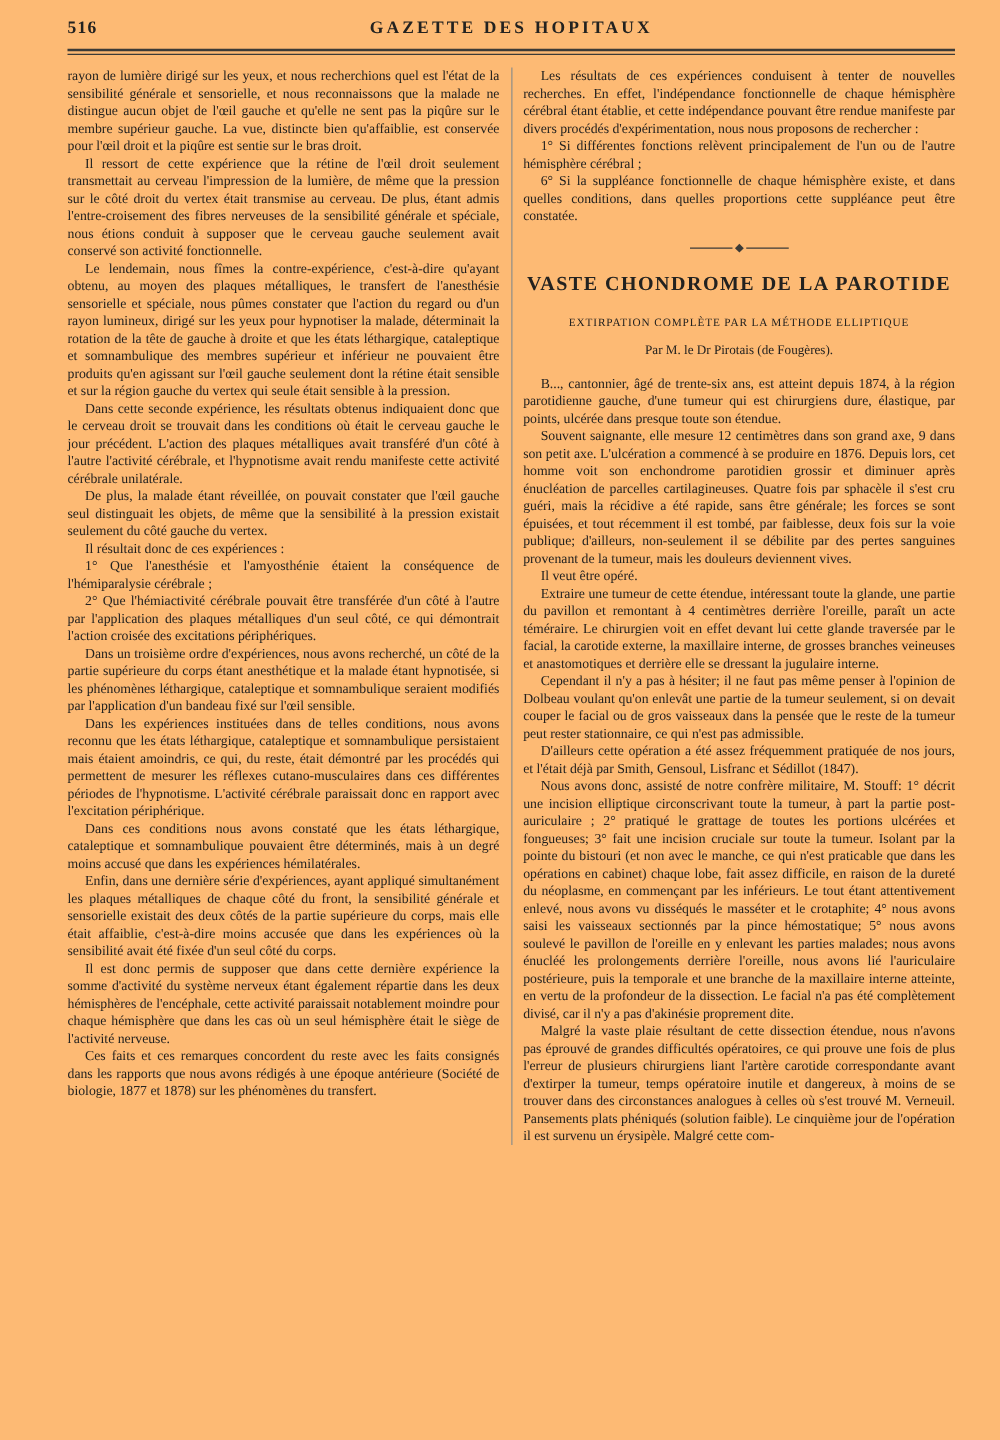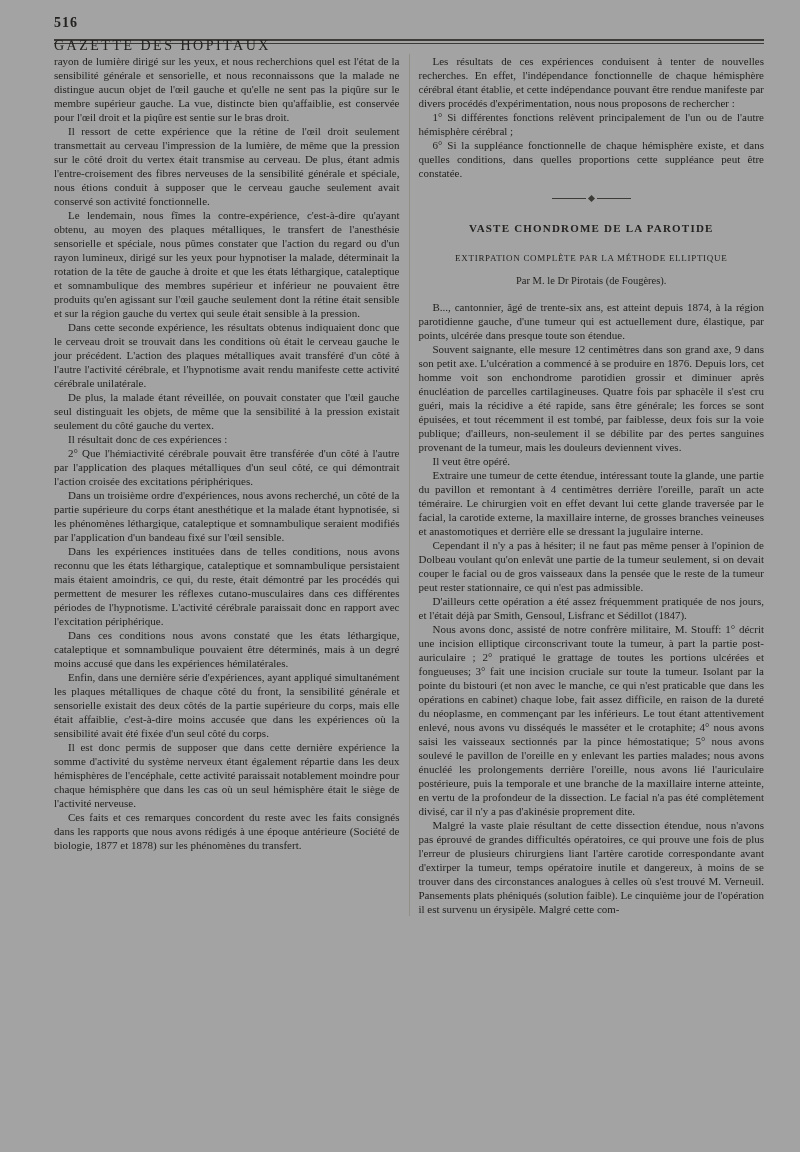--- a/index.html
+++ b/index.html
@@ -1,31 +1,31 @@
 <!DOCTYPE html>
 <html lang="fr"><head>
 <meta charset="utf-8">
 <style>
   * { box-sizing: border-box; }
   html, body { margin: 0; padding: 0; background: #d8d6d0; }
   .page {
     width: 800px; height: 1152px; margin: 0 auto; overflow: hidden;
-    background: #a3a3a3;
+    background: #fdba74;
     color: #232220;
     font-family: "Liberation Serif", "DejaVu Serif", serif;
     padding: 12px 36px 18px 54px;
   }
   .masthead { position: relative; height: 24px; margin-bottom: 3px; }
   .page-num {
     position: absolute; left: 0; top: 3px;
     font-size: 14px; font-weight: bold; letter-spacing: 1px;
   }
   .journal-title {
-    position: absolute; left: 0; right: 0; top: 3px; text-align: left;
-    font-size: 14px; font-weight: normal; letter-spacing: 2.5px; margin-top: 23px;
+    position: absolute; left: 0; right: 0; top: 3px; text-align: center;
+    font-size: 14px; font-weight: bold; letter-spacing: 2.5px;
   }
   .double-rule {
     height: 5px; margin-bottom: 10px;
     border-top: 2px solid #3c3b37; border-bottom: 1px solid #3c3b37;
   }
   .columns { display: flex; align-items: stretch; justify-content: flex-end; }
   .col {
     flex: 1 1 0; min-width: 0;
     font-size: 11px; line-height: 14px; text-align: justify;
     hyphens: auto; -webkit-hyphens: auto;
@@ -37,21 +37,21 @@
     display: flex; align-items: center; justify-content: center;
     margin: 16px 0 20px;
   }
   .sep-line { width: 34px; height: 1px; background: #3c3b37; }
   .sep-diamond {
     width: 5px; height: 5px; background: #3c3b37;
     transform: rotate(45deg); margin: 0 3px;
   }
   .article-title {
     margin: 0 0 10px; text-align: center;
-    font-size: 11px; font-weight: bold; letter-spacing: 1.2px;
+    font-size: 16px; font-weight: bold; letter-spacing: 1.2px;
   }
   .article-subtitle {
     margin: 16px 0 9px; text-align: center;
     font-size: 9px; letter-spacing: 0.7px;
   }
   .article-byline {
     margin: 0 0 12px; text-align: center;
     font-size: 10.5px;
   }
 </style>
@@ -69,20 +69,21 @@
 
   <div class="columns">
 
     <div class="col col-left">
         <p class="para">rayon de lumière dirigé sur les yeux, et nous recherchions quel est l'état de la sensibilité générale et sensorielle, et nous reconnaissons que la malade ne distingue aucun objet de l'œil gauche et qu'elle ne sent pas la piqûre sur le membre supérieur gauche. La vue, distincte bien qu'affaiblie, est conservée pour l'œil droit et la piqûre est sentie sur le bras droit.</p>
         <p class="para">Il ressort de cette expérience que la rétine de l'œil droit seulement transmettait au cerveau l'impression de la lumière, de même que la pression sur le côté droit du vertex était transmise au cerveau. De plus, étant admis l'entre-croisement des fibres nerveuses de la sensibilité générale et spéciale, nous étions conduit à supposer que le cerveau gauche seulement avait conservé son activité fonctionnelle.</p>
         <p class="para">Le lendemain, nous fîmes la contre-expérience, c'est-à-dire qu'ayant obtenu, au moyen des plaques métalliques, le transfert de l'anesthésie sensorielle et spéciale, nous pûmes constater que l'action du regard ou d'un rayon lumineux, dirigé sur les yeux pour hypnotiser la malade, déterminait la rotation de la tête de gauche à droite et que les états léthargique, cataleptique et somnambulique des membres supérieur et inférieur ne pouvaient être produits qu'en agissant sur l'œil gauche seulement dont la rétine était sensible et sur la région gauche du vertex qui seule était sensible à la pression.</p>
         <p class="para">Dans cette seconde expérience, les résultats obtenus indiquaient donc que le cerveau droit se trouvait dans les conditions où était le cerveau gauche le jour précédent. L'action des plaques métalliques avait transféré d'un côté à l'autre l'activité cérébrale, et l'hypnotisme avait rendu manifeste cette activité cérébrale unilatérale.</p>
         <p class="para">De plus, la malade étant réveillée, on pouvait constater que l'œil gauche seul distinguait les objets, de même que la sensibilité à la pression existait seulement du côté gauche du vertex.</p>
         <p class="para">Il résultait donc de ces expériences :</p>
+        <p class="para">1° Que l'anesthésie et l'amyosthénie étaient la conséquence de l'hémiparalysie cérébrale ;</p>
         <p class="para">2° Que l'hémiactivité cérébrale pouvait être transférée d'un côté à l'autre par l'application des plaques métalliques d'un seul côté, ce qui démontrait l'action croisée des excitations périphériques.</p>
         <p class="para">Dans un troisième ordre d'expériences, nous avons recherché, un côté de la partie supérieure du corps étant anesthétique et la malade étant hypnotisée, si les phénomènes léthargique, cataleptique et somnambulique seraient modifiés par l'application d'un bandeau fixé sur l'œil sensible.</p>
         <p class="para">Dans les expériences instituées dans de telles conditions, nous avons reconnu que les états léthargique, cataleptique et somnambulique persistaient mais étaient amoindris, ce qui, du reste, était démontré par les procédés qui permettent de mesurer les réflexes cutano-musculaires dans ces différentes périodes de l'hypnotisme. L'activité cérébrale paraissait donc en rapport avec l'excitation périphérique.</p>
         <p class="para">Dans ces conditions nous avons constaté que les états léthargique, cataleptique et somnambulique pouvaient être déterminés, mais à un degré moins accusé que dans les expériences hémilatérales.</p>
         <p class="para">Enfin, dans une dernière série d'expériences, ayant appliqué simultanément les plaques métalliques de chaque côté du front, la sensibilité générale et sensorielle existait des deux côtés de la partie supérieure du corps, mais elle était affaiblie, c'est-à-dire moins accusée que dans les expériences où la sensibilité avait été fixée d'un seul côté du corps.</p>
         <p class="para">Il est donc permis de supposer que dans cette dernière expérience la somme d'activité du système nerveux étant également répartie dans les deux hémisphères de l'encéphale, cette activité paraissait notablement moindre pour chaque hémisphère que dans les cas où un seul hémisphère était le siège de l'activité nerveuse.</p>
         <p class="para">Ces faits et ces remarques concordent du reste avec les faits consignés dans les rapports que nous avons rédigés à une époque antérieure (Société de biologie, 1877 et 1878) sur les phénomènes du transfert.</p>
       </div>
 
     <div class="col-divider"></div>
@@ -101,21 +102,21 @@
         <span class="sep-line"></span>
       </div>
 
       <h2 class="article-title">VASTE CHONDROME DE LA PAROTIDE</h2>
 
       <div class="article-subtitle">EXTIRPATION COMPLÈTE PAR LA MÉTHODE ELLIPTIQUE</div>
 
       <div class="article-byline">Par M. le Dr Pirotais (de Fougères).</div>
 
       <div>
-          <p class="para">B..., cantonnier, âgé de trente-six ans, est atteint depuis 1874, à la région parotidienne gauche, d'une tumeur qui est actuellement dure, élastique, par points, ulcérée dans presque toute son étendue.</p>
+          <p class="para">B..., cantonnier, âgé de trente-six ans, est atteint depuis 1874, à la région parotidienne gauche, d'une tumeur qui est chirurgiens dure, élastique, par points, ulcérée dans presque toute son étendue.</p>
           <p class="para">Souvent saignante, elle mesure 12 centimètres dans son grand axe, 9 dans son petit axe. L'ulcération a commencé à se produire en 1876. Depuis lors, cet homme voit son enchondrome parotidien grossir et diminuer après énucléation de parcelles cartilagineuses. Quatre fois par sphacèle il s'est cru guéri, mais la récidive a été rapide, sans être générale; les forces se sont épuisées, et tout récemment il est tombé, par faiblesse, deux fois sur la voie publique; d'ailleurs, non-seulement il se débilite par des pertes sanguines provenant de la tumeur, mais les douleurs deviennent vives.</p>
           <p class="para">Il veut être opéré.</p>
           <p class="para">Extraire une tumeur de cette étendue, intéressant toute la glande, une partie du pavillon et remontant à 4 centimètres derrière l'oreille, paraît un acte téméraire. Le chirurgien voit en effet devant lui cette glande traversée par le facial, la carotide externe, la maxillaire interne, de grosses branches veineuses et anastomotiques et derrière elle se dressant la jugulaire interne.</p>
           <p class="para">Cependant il n'y a pas à hésiter; il ne faut pas même penser à l'opinion de Dolbeau voulant qu'on enlevât une partie de la tumeur seulement, si on devait couper le facial ou de gros vaisseaux dans la pensée que le reste de la tumeur peut rester stationnaire, ce qui n'est pas admissible.</p>
           <p class="para">D'ailleurs cette opération a été assez fréquemment pratiquée de nos jours, et l'était déjà par Smith, Gensoul, Lisfranc et Sédillot (1847).</p>
           <p class="para">Nous avons donc, assisté de notre confrère militaire, M. Stouff: 1° décrit une incision elliptique circonscrivant toute la tumeur, à part la partie post-auriculaire ; 2° pratiqué le grattage de toutes les portions ulcérées et fongueuses; 3° fait une incision cruciale sur toute la tumeur. Isolant par la pointe du bistouri (et non avec le manche, ce qui n'est praticable que dans les opérations en cabinet) chaque lobe, fait assez difficile, en raison de la dureté du néoplasme, en commençant par les inférieurs. Le tout étant attentivement enlevé, nous avons vu disséqués le masséter et le crotaphite; 4° nous avons saisi les vaisseaux sectionnés par la pince hémostatique; 5° nous avons soulevé le pavillon de l'oreille en y enlevant les parties malades; nous avons énucléé les prolongements derrière l'oreille, nous avons lié l'auriculaire postérieure, puis la temporale et une branche de la maxillaire interne atteinte, en vertu de la profondeur de la dissection. Le facial n'a pas été complètement divisé, car il n'y a pas d'akinésie proprement dite.</p>
           <p class="para">Malgré la vaste plaie résultant de cette dissection étendue, nous n'avons pas éprouvé de grandes difficultés opératoires, ce qui prouve une fois de plus l'erreur de plusieurs chirurgiens liant l'artère carotide correspondante avant d'extirper la tumeur, temps opératoire inutile et dangereux, à moins de se trouver dans des circonstances analogues à celles où s'est trouvé M. Verneuil. Pansements plats phéniqués (solution faible). Le cinquième jour de l'opération il est survenu un érysipèle. Malgré cette com-</p>
         </div>
 
     </div>

